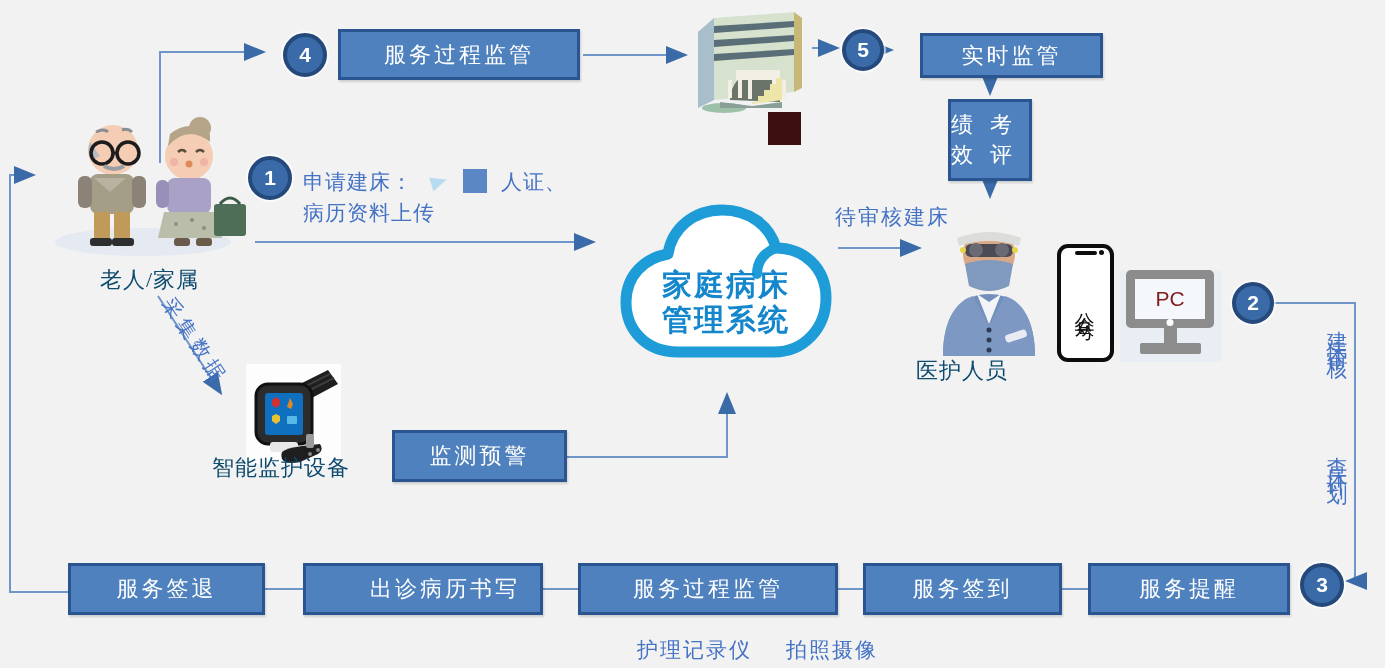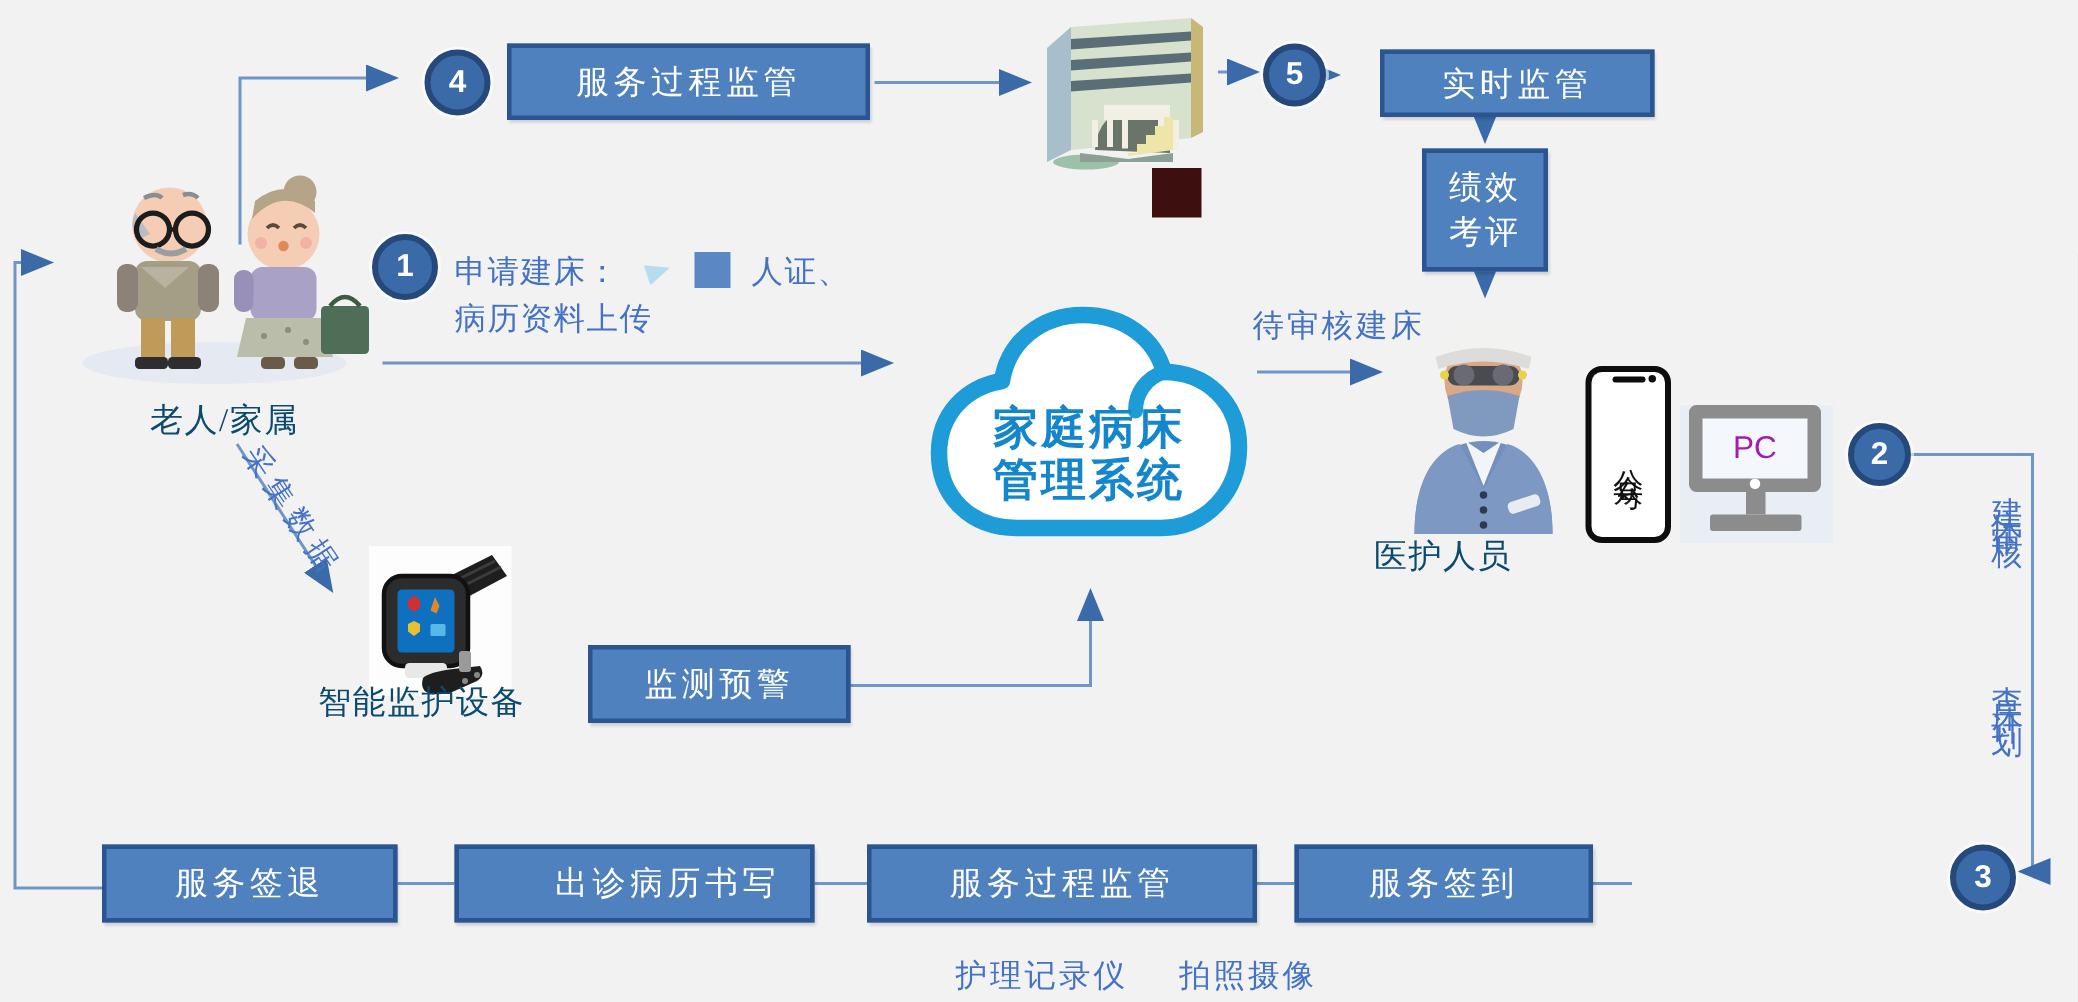--- a/index.html
+++ b/index.html
@@ -5,21 +5,21 @@
   html,body{margin:0;padding:0;background:#e8e8e8;font-family:"Liberation Sans",sans-serif;}
   #canvas{position:relative;width:1385px;height:668px;background:#f2f2f2;overflow:hidden;margin:0 auto;}
 
   
   .flowbox{
     position:absolute;display:flex;align-items:center;justify-content:center;
     background:#4e81bd;border:3px solid #2a5591;color:#fff;
     font-size:22px;letter-spacing:3px;box-shadow:1px 2px 2px rgba(0,0,0,.15);
     box-sizing:border-box;
   }
-  .flowbox.twoline{flex-direction:column;line-height:1.35;letter-spacing:2px;}
+  .flowbox.twoline{flex-direction:row;line-height:1.35;letter-spacing:2px;}
 
   
   .numcircle{
     position:absolute;border-radius:50%;background:#3a6ba8;border:4px solid #24497a;
     color:#fff;font-size:21px;font-weight:bold;display:flex;align-items:center;justify-content:center;
     box-sizing:border-box;box-shadow:0 0 0 2px rgba(255,255,255,.6);
   }
 
   
   .black-label{position:absolute;color:#0c4a6e;font-size:22px;letter-spacing:1px;font-family:"Liberation Serif",serif;}
@@ -40,21 +40,21 @@
   
   .phone{position:absolute;width:57px;height:118px;border:4px solid #0d0d0d;border-radius:11px;background:#fff;box-sizing:border-box;display:flex;align-items:center;justify-content:center;}
   .phone .notch{position:absolute;top:3px;left:50%;transform:translateX(-50%);width:22px;height:4px;background:#0d0d0d;border-radius:2px;}
   .phone .cam{position:absolute;top:2px;right:6px;width:5px;height:5px;background:#0d0d0d;border-radius:50%;}
   .phone .ptext{color:#111;font-size:20px;letter-spacing:5px;font-family:"Liberation Serif",serif;}
 
   
   .pc-wrap{position:absolute;width:102px;height:92px;background:#e9eef4;}
   .pc-monitor{position:absolute;left:6px;top:0;width:88px;height:58px;border:9px solid #8c8c8c;border-radius:5px;background:#f4f7fb;box-sizing:border-box;display:flex;align-items:center;justify-content:center;}
   .pc-monitor .dot{position:absolute;bottom:-7px;left:50%;transform:translateX(-50%);width:7px;height:7px;border-radius:50%;background:#fff;}
-  .pc-text{color:#a21caf;font-size:21px;}
+  .pc-text{color:#7f1d1d;font-size:21px;}
   .pc-neck{position:absolute;left:44px;top:58px;width:13px;height:15px;background:#8c8c8c;}
   .pc-base{position:absolute;left:20px;top:73px;width:61px;height:11px;background:#8c8c8c;border-radius:2px;}
 
   .maroon-square{position:absolute;background:#3d0f0f;}
 
   .illus{position:absolute;}
   svg{display:block;}
 </style>
 </head>
 <body>
@@ -244,20 +244,21 @@
     </svg>
   </div>
   <div class="black-label" style="left:212px;top:453px;">智能监护设备</div>
 
   <div class="flowbox" style="left:392px;top:430px;width:175px;height:52px;">监测预警</div>
 
   <div class="flowbox" style="left:68px;top:563px;width:197px;height:52px;">服务签退</div>
   <div class="flowbox" style="left:303px;top:563px;width:240px;height:52px;padding-left:44px;">出诊病历书写</div>
   <div class="flowbox" style="left:578px;top:563px;width:260px;height:52px;">服务过程监管</div>
   <div class="flowbox" style="left:863px;top:563px;width:199px;height:52px;">服务签到</div>
+  <div class="flowbox" style="left:1088px;top:563px;width:202px;height:52px;">服务提醒</div>
 
   <div class="numcircle" style="left:1300px;top:563px;width:44px;height:44px;">3</div>
 
   <div class="bottom-note" style="left:637px;top:636px;">
     <span>护理记录仪</span><span>拍照摄像</span>
   </div>
 
 </div>
 
 </body></html>

